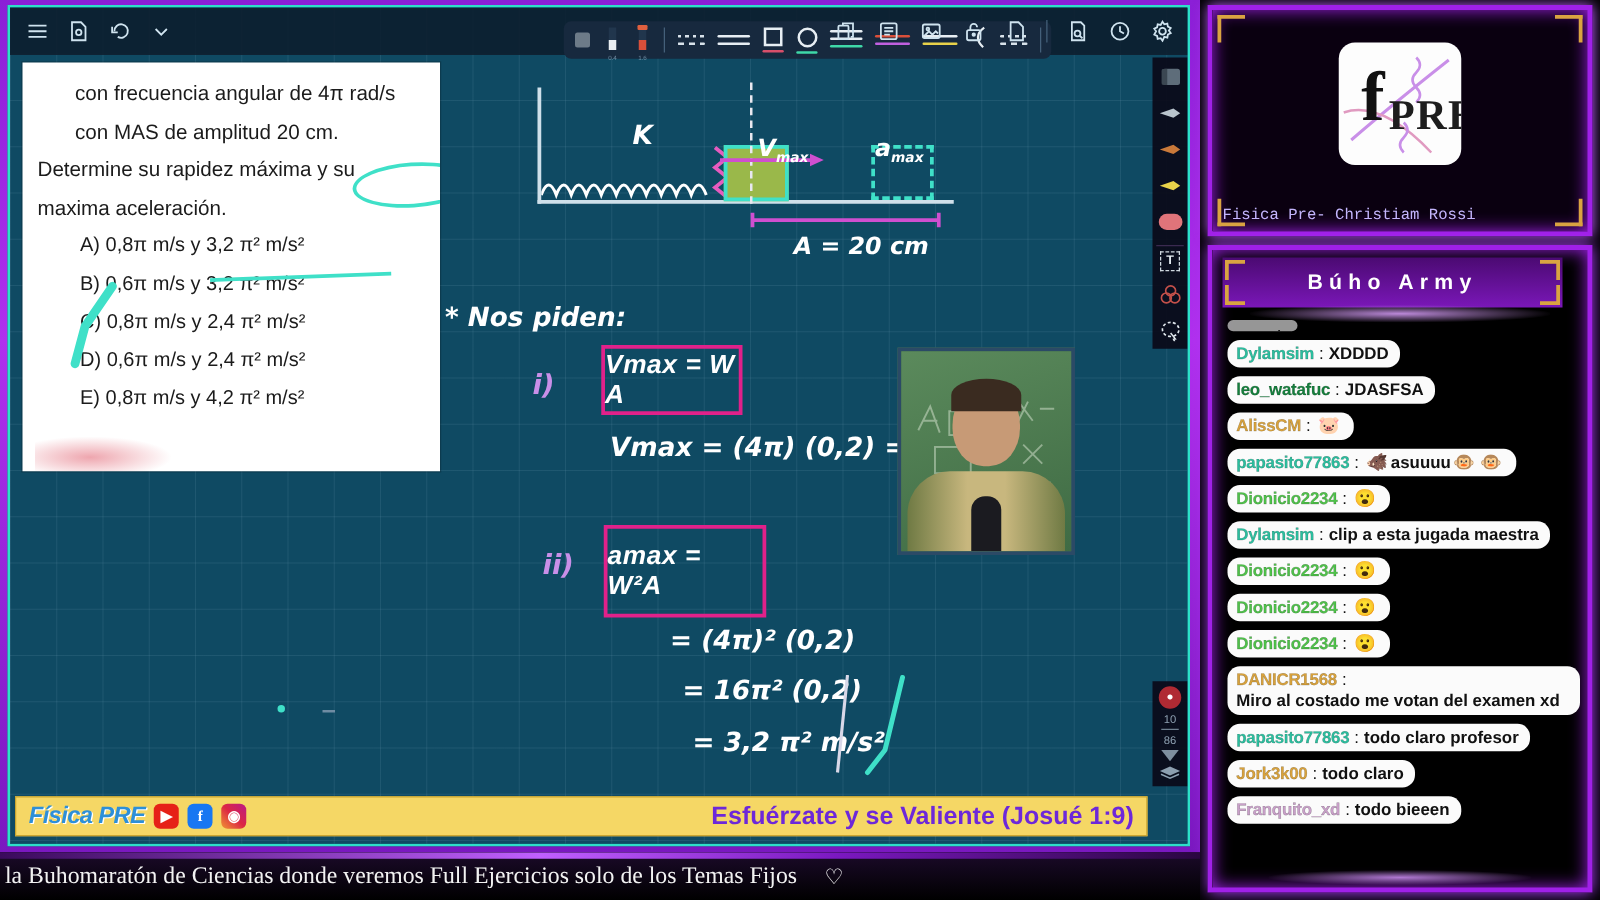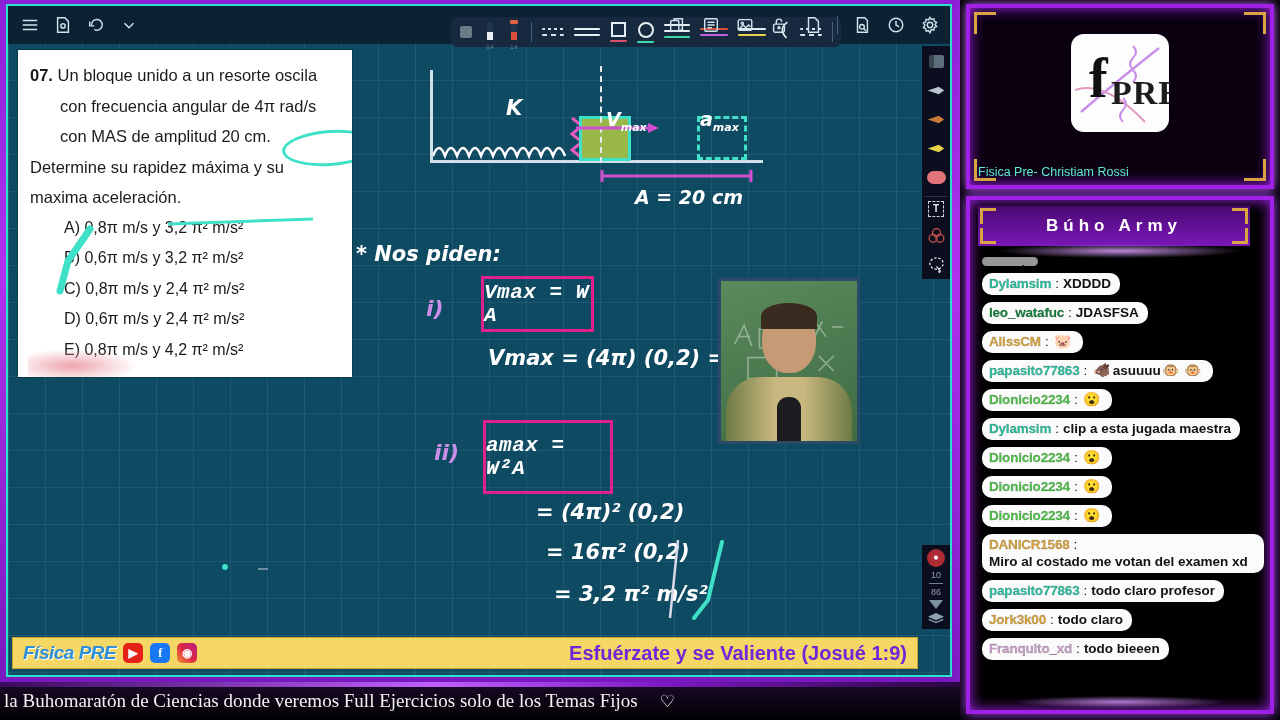--- a/index.html
+++ b/index.html
@@ -111,21 +111,21 @@
   }
 
   
   #hand { position:absolute; left:340px; top:42px; width:600px; height:580px; z-index:8; }
   .hw { position:absolute; color:#ffffff; font-family:"DejaVu Sans", sans-serif;
         font-style:italic; font-weight:bold; white-space:nowrap; }
 
   .box-eq {
     position:absolute; border:3px solid #e0218a; background:transparent;
     display:flex; align-items:center; justify-content:center;
-    color:#fff; font-family:Liberation Mono, monospace; font-style:italic;
+    color:#fff; font-family:Liberation Sans, sans-serif; font-style:italic;
     font-weight:bold; font-size:21px; letter-spacing:.5px;
   }
 
   
   #block {
     position:absolute; left:231px; top:68px; width:52px; height:45px;
     background:#9ab84a; border:3px solid #3fe0c8;
   }
   #ground { position:absolute; left:82px; top:112px; width:333px; height:3px; background:#cfe0ea; }
   #wall   { position:absolute; left:82px; top:22px; width:3px; height:93px; background:#cfe0ea; }
@@ -195,21 +195,21 @@
   #logo-tile {
     position:absolute; left:50%; top:26px; transform:translateX(-50%);
     width:98px; height:98px; background:#fdfdfd; border-radius:13px;
     overflow:hidden;
   }
   #logo-f { position:absolute; left:18px; top:16px; font-family:"Liberation Serif", serif;
     font-size:56px; font-weight:bold; color:#111; line-height:56px; }
   #logo-pre { position:absolute; left:40px; top:40px; font-family:"Liberation Serif", serif;
     font-size:34px; font-weight:bold; color:#1d1d1d; letter-spacing:1px; }
   #cam-name {
-    position:absolute; left:8px; bottom:6px; color:#5eead4; font-size:12.5px;
+    position:absolute; left:8px; bottom:6px; color:#c4b5fd; font-size:12.5px;font-family:Liberation Mono, monospace;
   }
 
   #chat-panel {
     position:absolute; left:6px; top:196px; width:308px; height:518px;
     background:#000; border:4px solid #a020e8;
     box-shadow:0 0 14px #a020e8 inset, 0 0 12px #b040ff;
     overflow:hidden;
   }
   #chat-header {
     position:absolute; left:8px; top:6px; right:20px; height:40px;
@@ -266,24 +266,20 @@
 
 <div id="screen">
 
   <div id="stream-frame">
     <div id="app">
 
       <div id="canvas-grid"></div>
 
       <div id="qcard">
         <div id="qbody">
-          <p>
-            <span class="qnum">07.</span>
-            <span>Un bloque unido a un resorte oscila</span>
-          </p>
           <p class="indent">con frecuencia angular de 4π rad/s</p>
           <p class="indent">con MAS de amplitud 20 cm.</p>
           <p>Determine su rapidez máxima y su</p>
           <p>maxima aceleración.</p>
 
           <div class="opt">
             <span>A)</span>
             <span>0,8π m/s y 3,2 π² m/s²</span>
           </div>
           <div class="opt">

